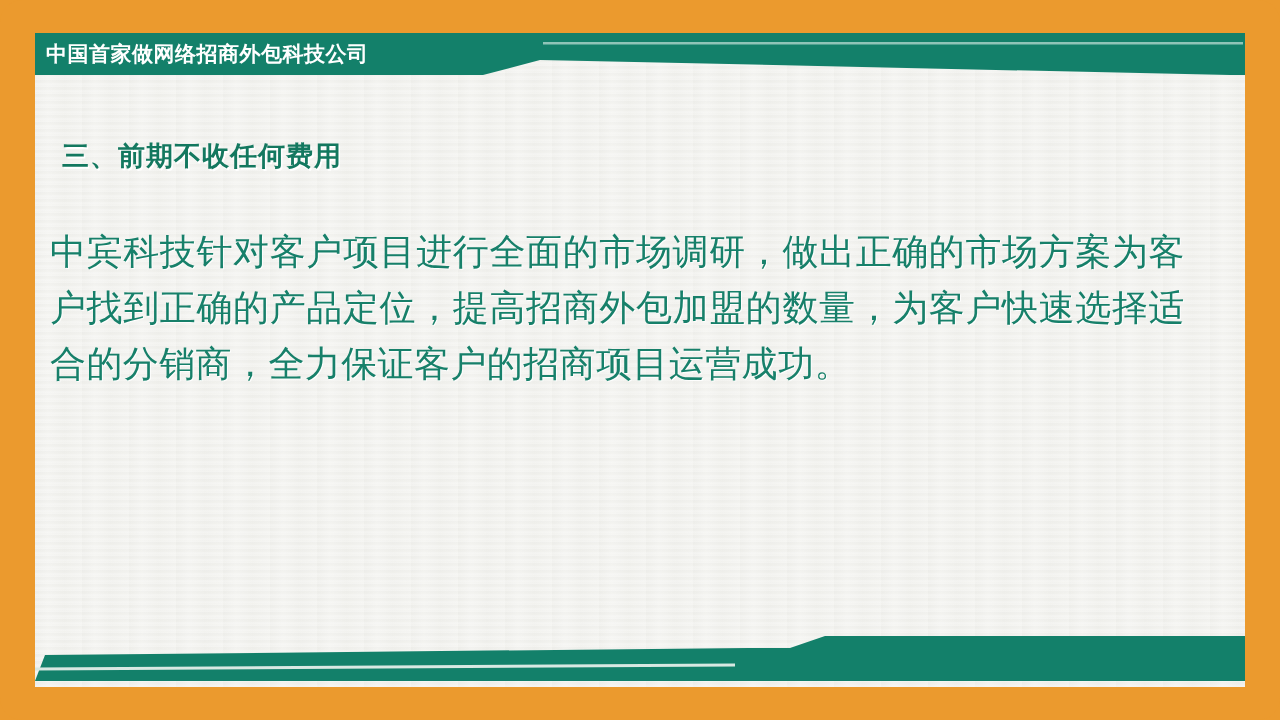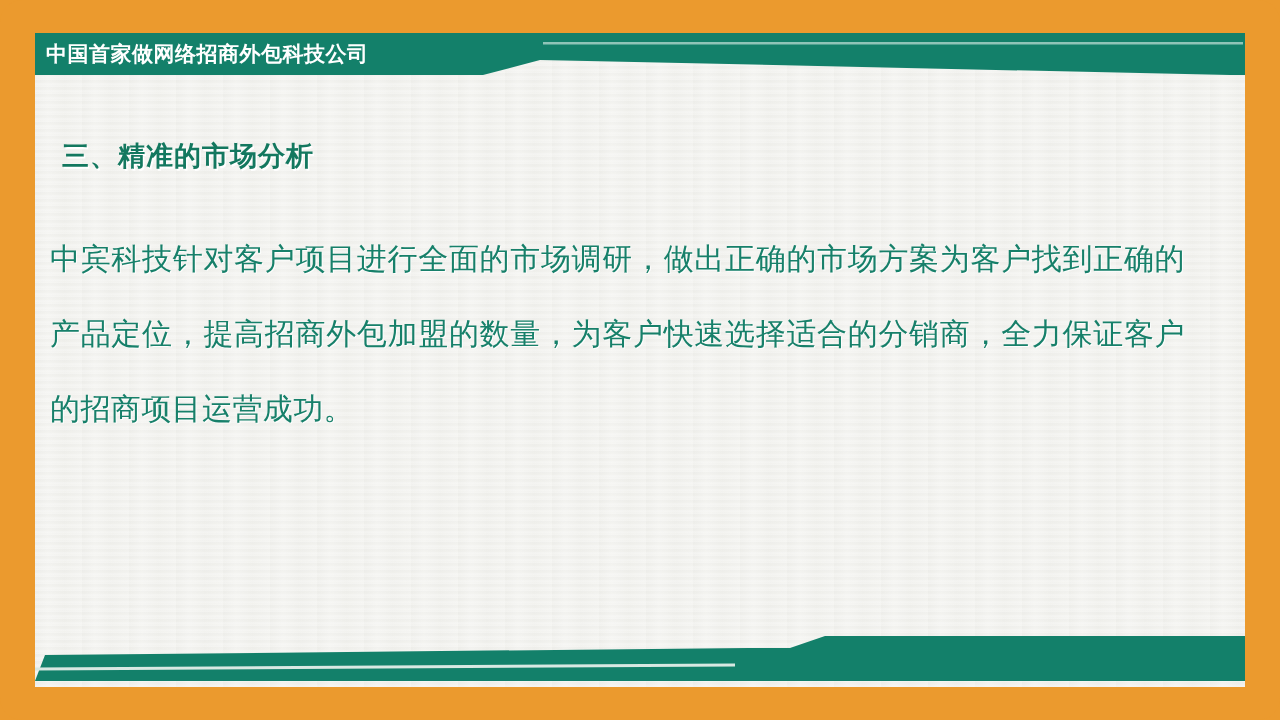--- a/index.html
+++ b/index.html
@@ -88,23 +88,23 @@
     text-shadow: 1.5px 1.5px 0 rgba(255,255,255,0.95);
     white-space: nowrap;
   }
 
   #body-text {
     position: absolute;
     left: 50px;
     top: 224px;
     width: 1135px;
     color: #17806a;
-    font-family: Liberation Mono, monospace;
-    font-size: 30px;
-    line-height: 75px;
+    font-family: Liberation Serif, serif;
+    font-size: 36px;
+    line-height: 56px;
     letter-spacing: 0.4px;
     text-align: justify;
     text-shadow: 1px 1px 0 rgba(255,255,255,0.85);
   }
 
   
   #footer-band {
     position: absolute;
     left: 35px;
     top: 630px;
@@ -136,21 +136,21 @@
   <div id="header-band">
     <svg width="1210" height="42" viewBox="0 0 1210 42" xmlns="http://www.w3.org/2000/svg">
       <polygon points="0,0 1210,0 1210,27 505,27 448,42 0,42" fill="#13806a"></polygon>
       <polygon points="505,27 1210,27 1210,42 1195,42" fill="#13806a"></polygon>
       <rect x="508" y="9" width="700" height="2.5" fill="#8fc4b8"></rect>
     </svg>
   </div>
 
   <div id="header-title">中国首家做网络招商外包科技公司</div>
 
-  <div id="section-heading">三、精准的市场分析</div>
+  <div id="section-heading">三、前期不收任何费用</div>
 
   <div id="body-text">中宾科技针对客户项目进行全面的市场调研，做出正确的市场方案为客户找到正确的产品定位，提高招商外包加盟的数量，为客户快速选择适合的分销商，全力保证客户的招商项目运营成功。</div>
 
   <div id="footer-band">
     <svg width="1210" height="57" viewBox="0 0 1210 57" xmlns="http://www.w3.org/2000/svg">
       <polygon points="10,25 713,18 713,51 0,51" fill="#13806a"></polygon>
       <polygon points="713,18 755,18 790,6 1210,6 1210,51 713,51" fill="#13806a"></polygon>
       <polygon points="0,37.5 700,33.5 700,36.5 0,40.5" fill="#d8e8e2"></polygon>
     </svg>
   </div>

